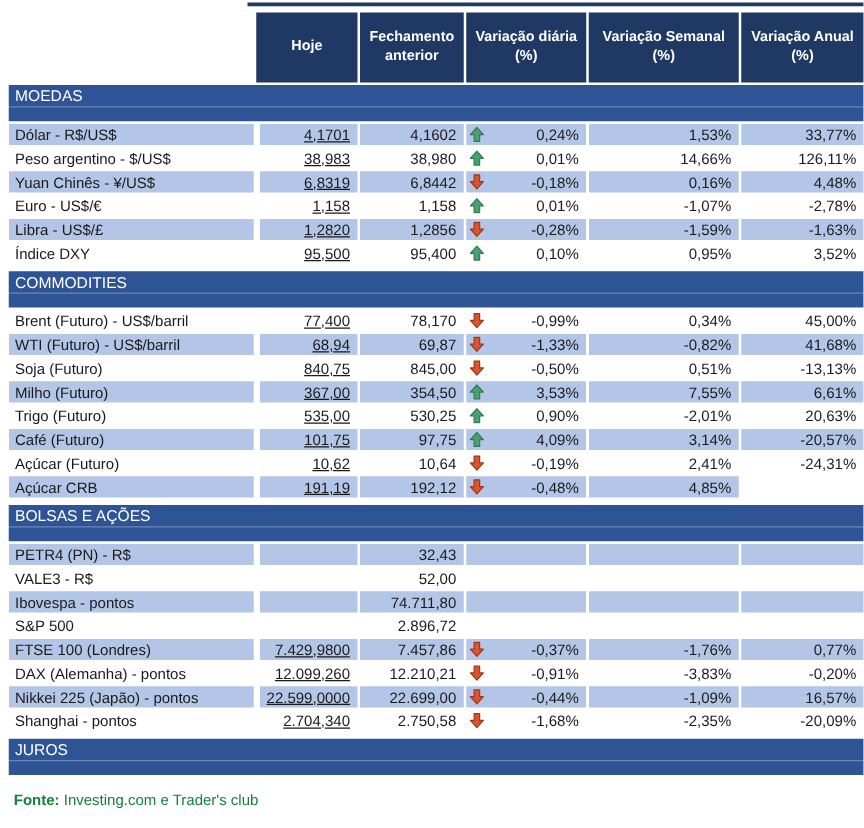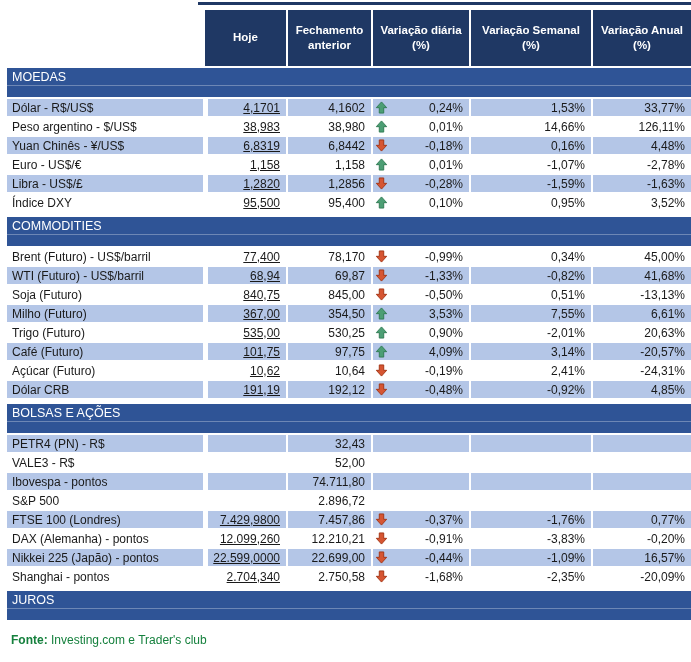--- a/index.html
+++ b/index.html
@@ -260,32 +260,31 @@
                     <path d="M7 13 L12.6 6.8 H9.4 V1 H4.6 V6.8 H1.4 Z" fill="var(--arrow-down-fill)" stroke="var(--arrow-down-stroke)" stroke-width="1" stroke-linejoin="round"></path>
                   </svg>
                 </span>
                 <span class="val">-0,19%</span>
               </div>
     <div class="cell num vars">2,41%</div>
     <div class="cell num vara">-24,31%</div>
   </div>
 
   <div class="grid row shaded">
-    <div class="cell label">Dólar CRB</div>
+    <div class="cell label">Açúcar CRB</div>
     <div class="cell num hoje">191,19</div>
     <div class="cell num fech">192,12</div>
     <div class="cell num vard">
                 <span class="arrow">
                   <svg width="13" height="13" viewBox="0 0 14 14">
                     <path d="M7 13 L12.6 6.8 H9.4 V1 H4.6 V6.8 H1.4 Z" fill="var(--arrow-down-fill)" stroke="var(--arrow-down-stroke)" stroke-width="1" stroke-linejoin="round"></path>
                   </svg>
                 </span>
                 <span class="val">-0,48%</span>
               </div>
-    <div class="cell num vars">-0,92%</div>
     <div class="cell num vara">4,85%</div>
   </div>
 </div>
   </section>
 
   <section>
     <div class="section-bar">
       <div class="section-label">BOLSAS E AÇÕES</div>
     </div>
     <div class="rows">

